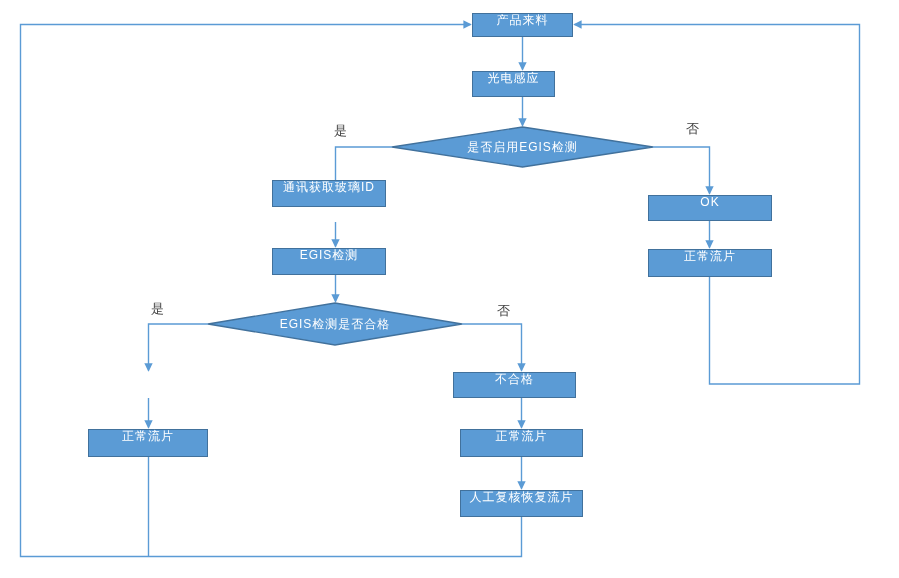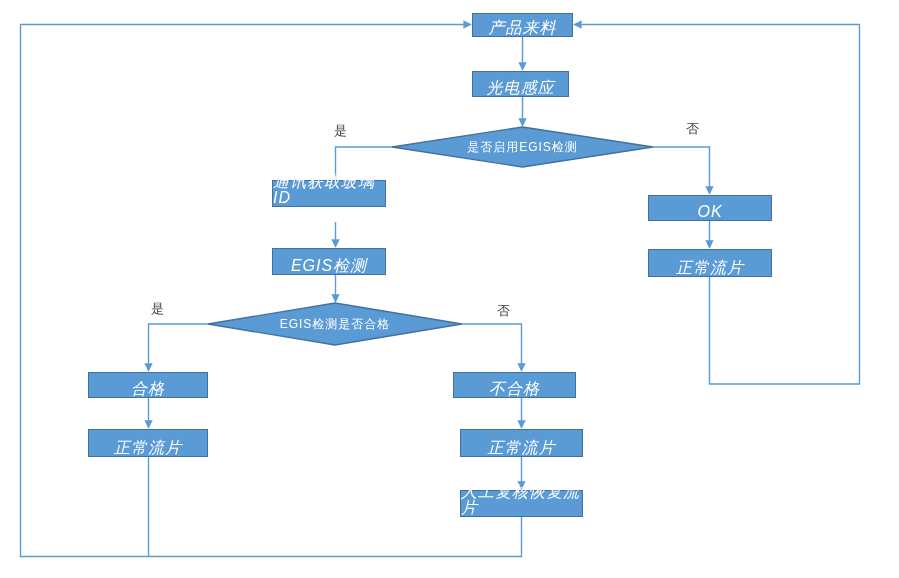--- a/index.html
+++ b/index.html
@@ -12,22 +12,22 @@
   }
   .wires{position:absolute;left:0;top:0;width:899px;height:578px;}
   .edge{fill:none;stroke:var(--connector,#5b9bd5);stroke-width:1.4;}
   .diamond{fill:var(--node-fill,#5b9bd5);stroke:var(--node-border,#41719c);stroke-width:1.4;}
   .arrowhead{fill:var(--connector,#5b9bd5);}
   .node{
     position:absolute;box-sizing:border-box;
     background:var(--node-fill,#5b9bd5);
     border:1.5px solid var(--node-border,#41719c);
     color:var(--node-text,#ffffff);
-    display:flex;align-items:flex-end;justify-content:center;
-    font-size:16px;line-height:1;letter-spacing:1px;font-style:italic;
+    display:flex;align-items:flex-start;justify-content:center;
+    font-size:12px;line-height:1;letter-spacing:1px;
   }
   .diamond-label{
     position:absolute;display:flex;align-items:center;justify-content:center;
     color:var(--node-text,#ffffff);font-size:12px;line-height:1;letter-spacing:1px;
     pointer-events:none;
   }
   .edge-label{
     position:absolute;color:var(--edge-label-text,#404040);
     font-size:13px;line-height:1;
   }
@@ -61,31 +61,28 @@
     <path class="edge" marker-end="url(#arrow)" d="M521.5,517 V556.5 H20.5 V24.5 H470.5"></path>
     <path class="edge" marker-end="url(#arrow)" d="M709.5,277 V384 H859.5 V24.5 H574.5"></path>
 
     <polygon class="diamond" points="522.5,127 653,147 522.5,167 392,147"></polygon>
     <polygon class="diamond" points="335,303 462,324 335,345 208,324"></polygon>
   </svg>
 
   <div class="node" style="left:472px;top:13px;width:101px;height:24px">
     <span>产品来料</span>
   </div>
-  <div class="node" style="left:472px;top:71px;width:97px;height:26px">
+  <div class="node" style="left:472px;top:71px;width:83px;height:26px">
     <span>光电感应</span>
   </div>
   <div class="node" style="left:272px;top:180px;width:114px;height:27px">
     <span>通讯获取玻璃ID</span>
   </div>
   <div class="node" style="left:272px;top:248px;width:114px;height:27px">
     <span>EGIS检测</span>
-  </div>
-  <div class="node" style="left:88px;top:372px;width:120px;height:26px">
-    <span>合格</span>
   </div>
   <div class="node" style="left:88px;top:429px;width:120px;height:28px">
     <span>正常流片</span>
   </div>
   <div class="node" style="left:453px;top:372px;width:123px;height:26px">
     <span>不合格</span>
   </div>
   <div class="node" style="left:460px;top:429px;width:123px;height:28px">
     <span>正常流片</span>
   </div>

